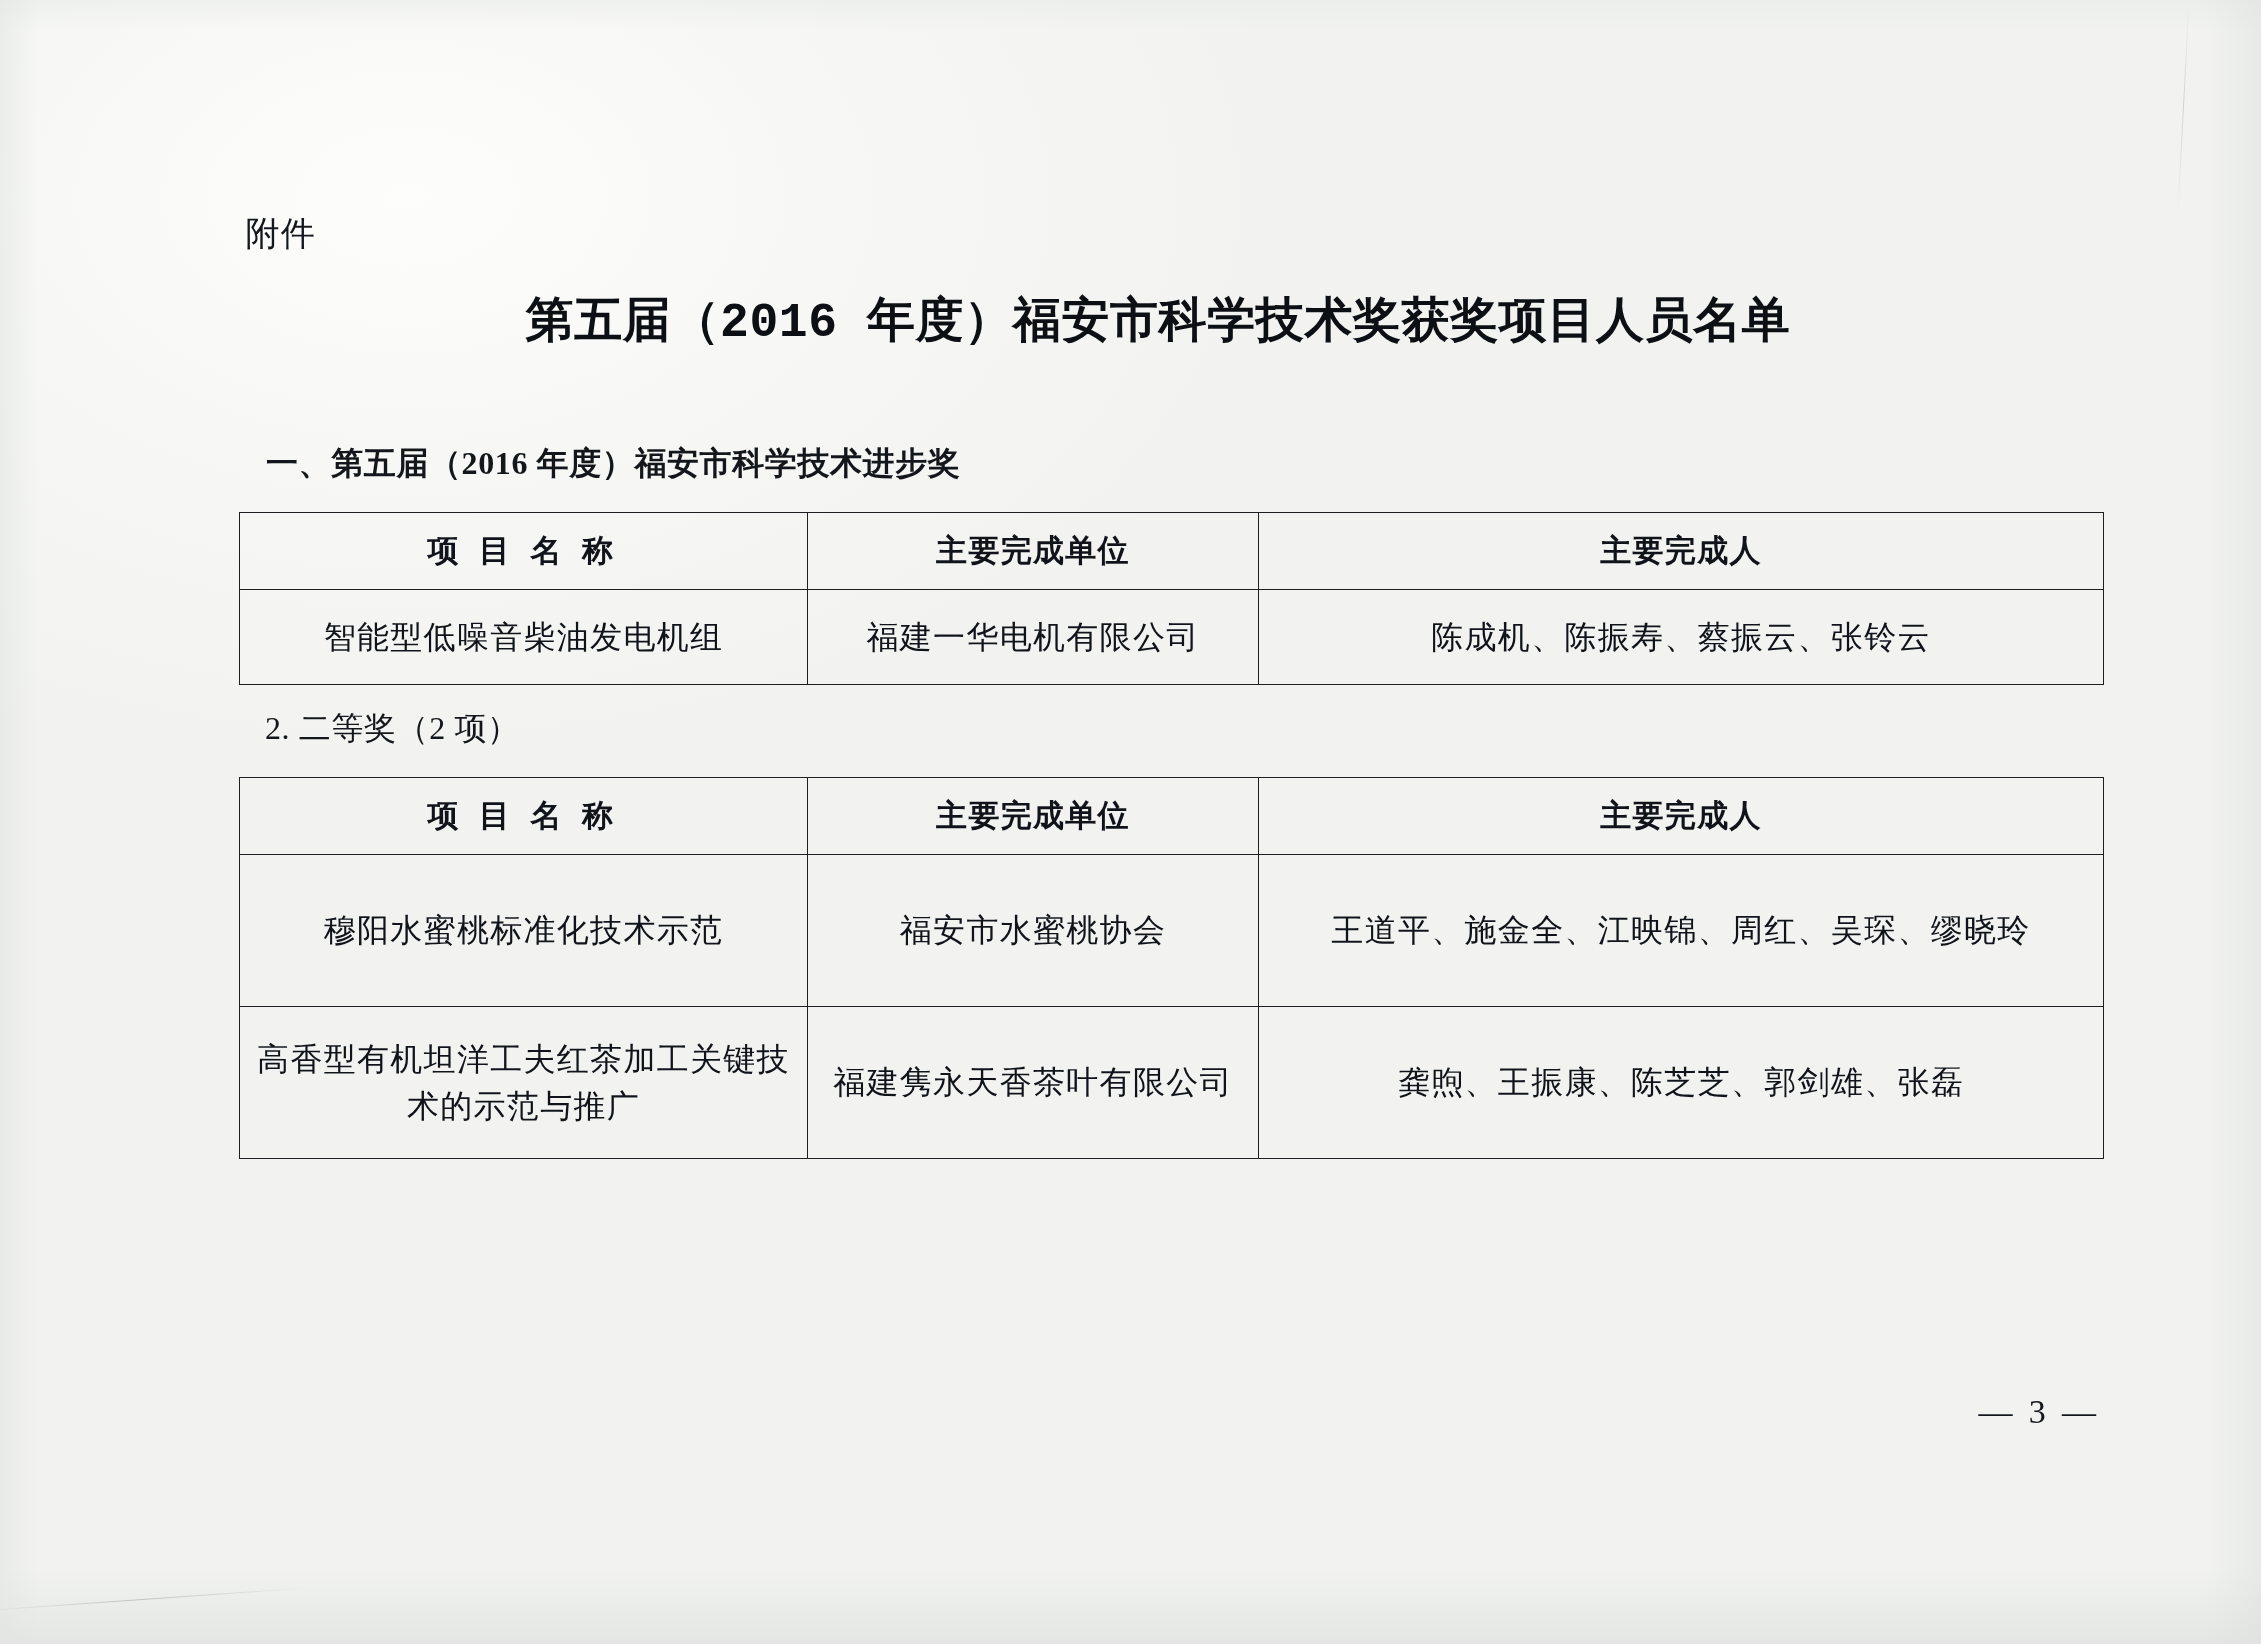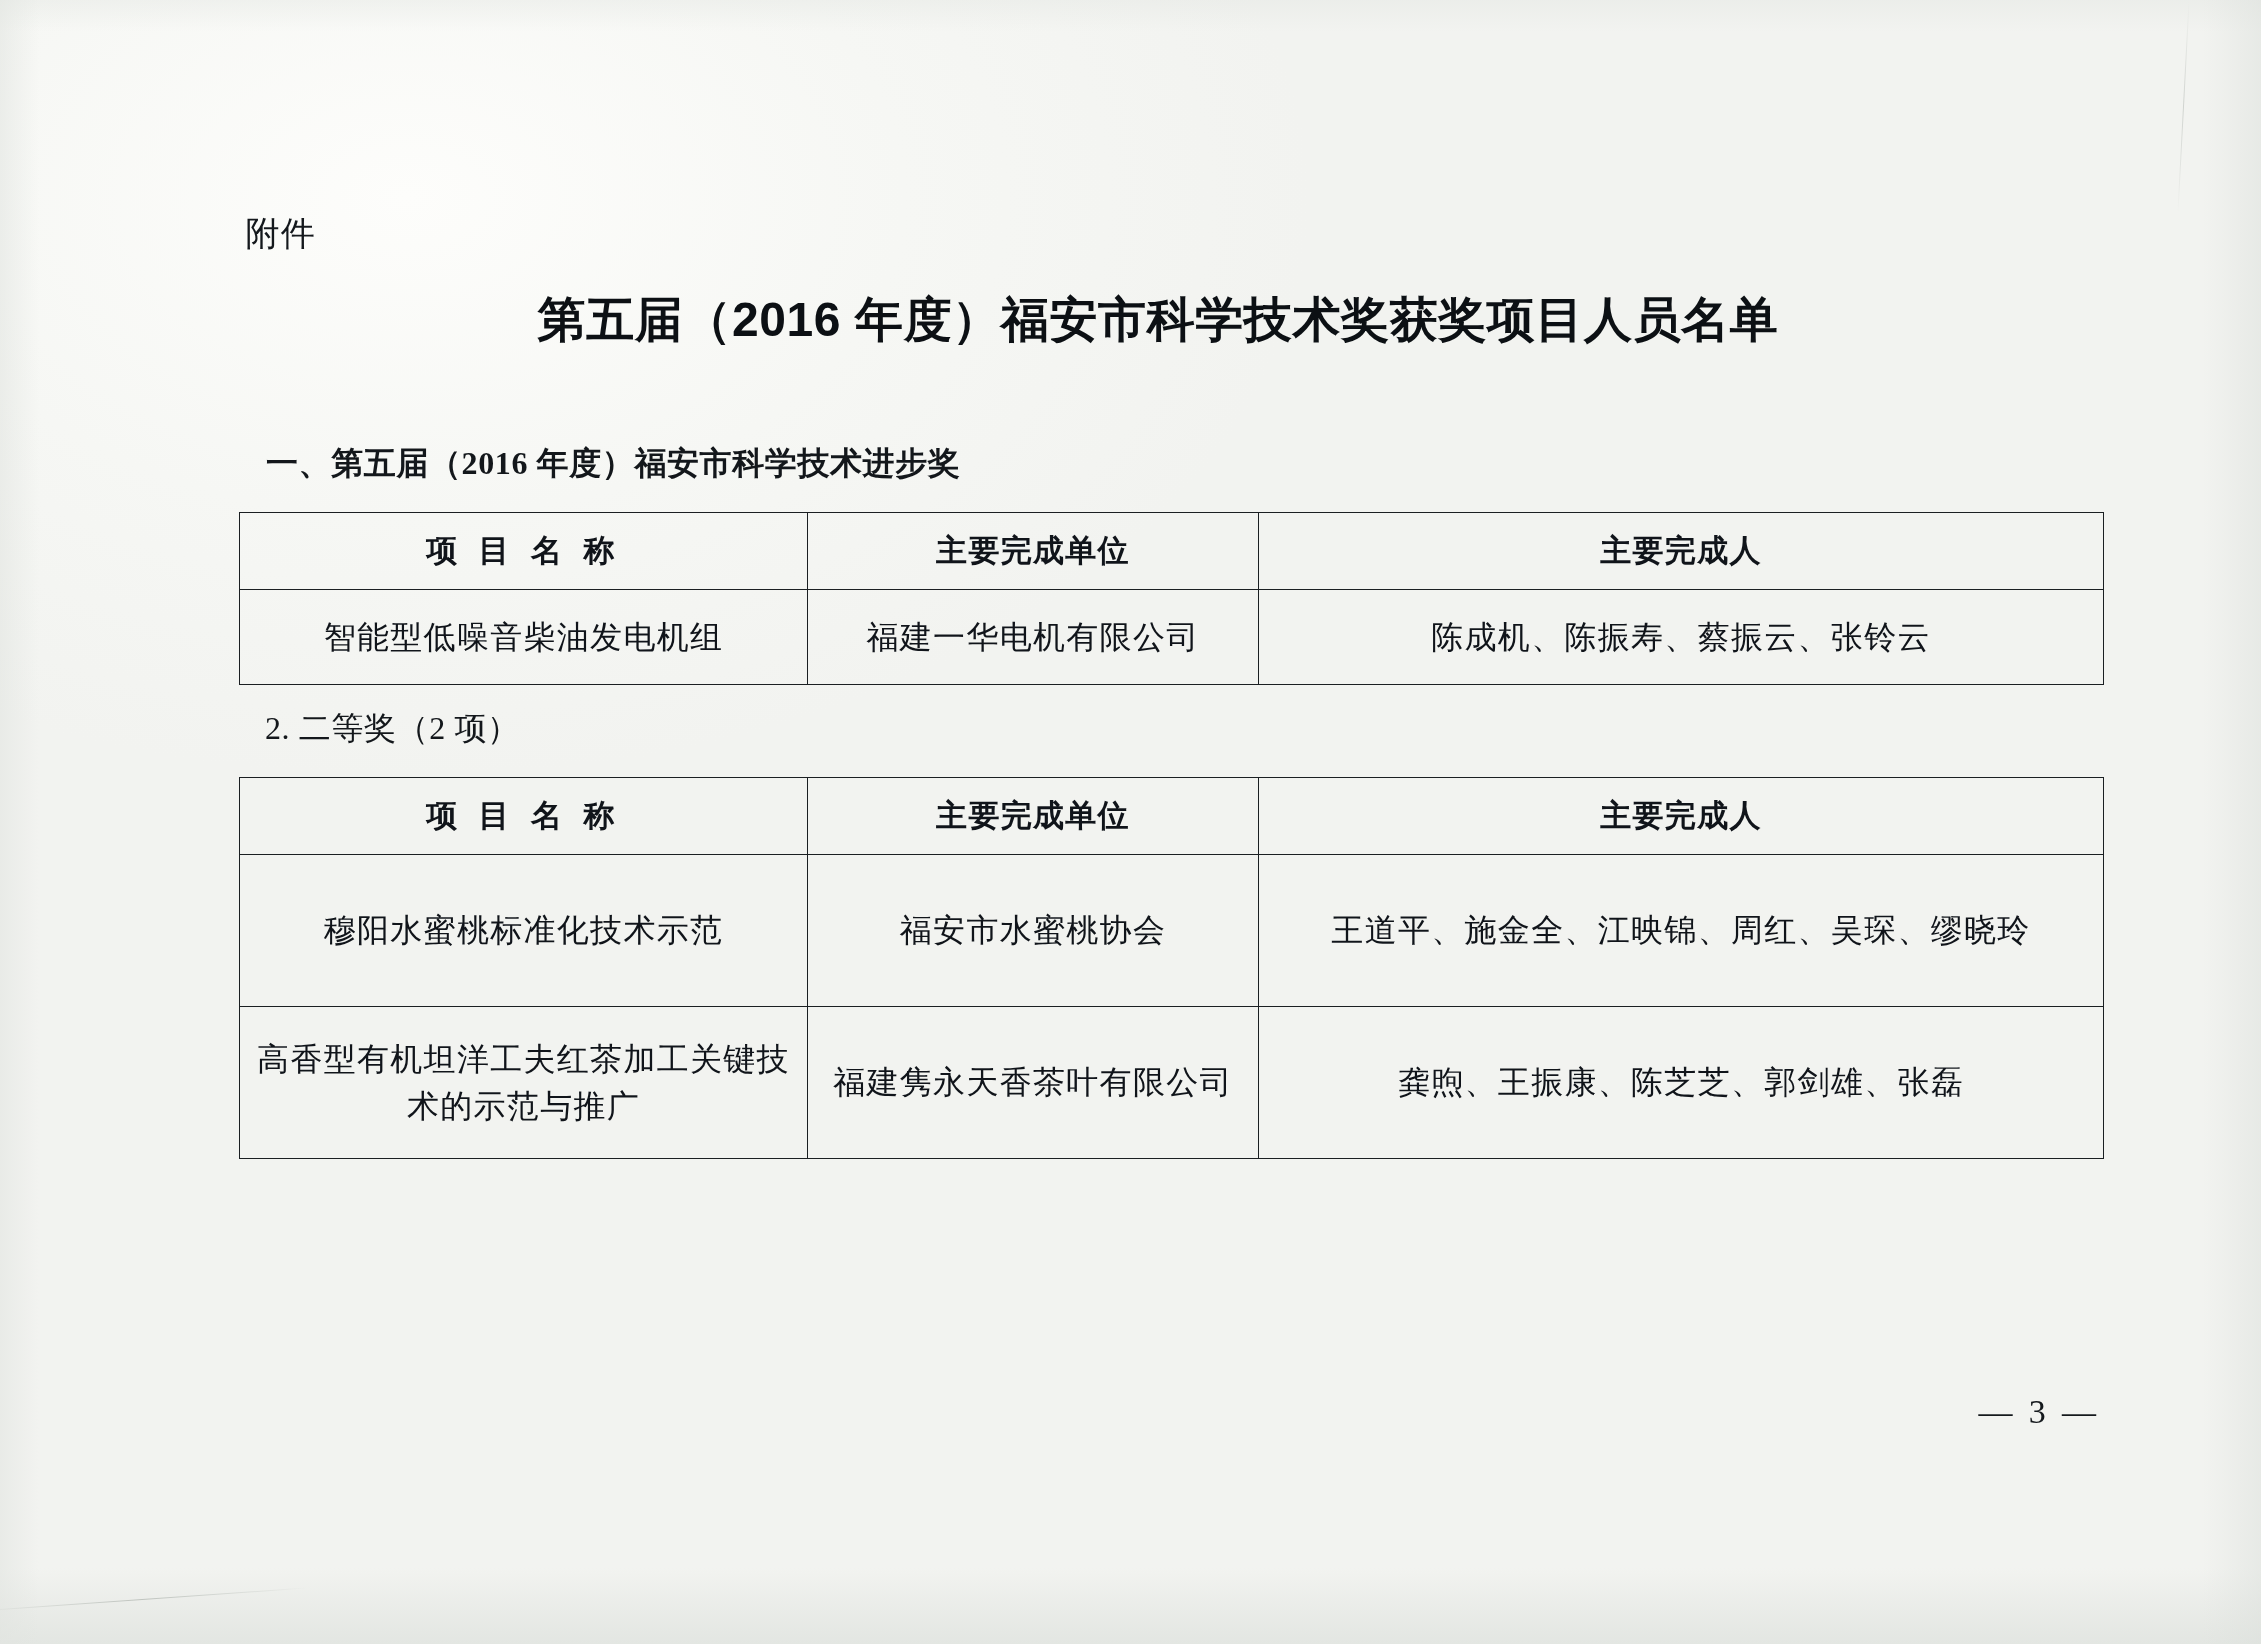--- a/index.html
+++ b/index.html
@@ -72,21 +72,21 @@
   }
 
   .doc-title {
     text-align: center;
     font-size: 48px;
     font-weight: bold;
     letter-spacing: 0.6px;
     color: #0c1014;
     margin: 31px 0 0 0;
     padding-right: 26px;
-    font-family: Liberation Sans, sans-serif;
+    font-family: Liberation Mono, monospace;
   }
 
   .section-heading {
     font-size: 32px;
     color: #13171b;
     margin: 90px 0 0 27px;
     letter-spacing: 0.6px;
     font-weight: bold;
   }
 
@@ -106,21 +106,21 @@
     width: 1864px;
     margin-top: 26px;
     table-layout: fixed;
   }
   table.award-table td, table.award-table th {
     border: 1.9px solid #1b1f22;
     padding: 0;
     text-align: center;
     vertical-align: middle;
     color: #10141a;
-    font-family: Liberation Sans, sans-serif;
+    font-family: Liberation Serif, serif;
   }
   table.award-table th {
     font-weight: bold;
     font-size: 31px;
     height: 76px;
     letter-spacing: 6.4px;
   }
   table.award-table th.tight {
     letter-spacing: 1.3px;
   }

